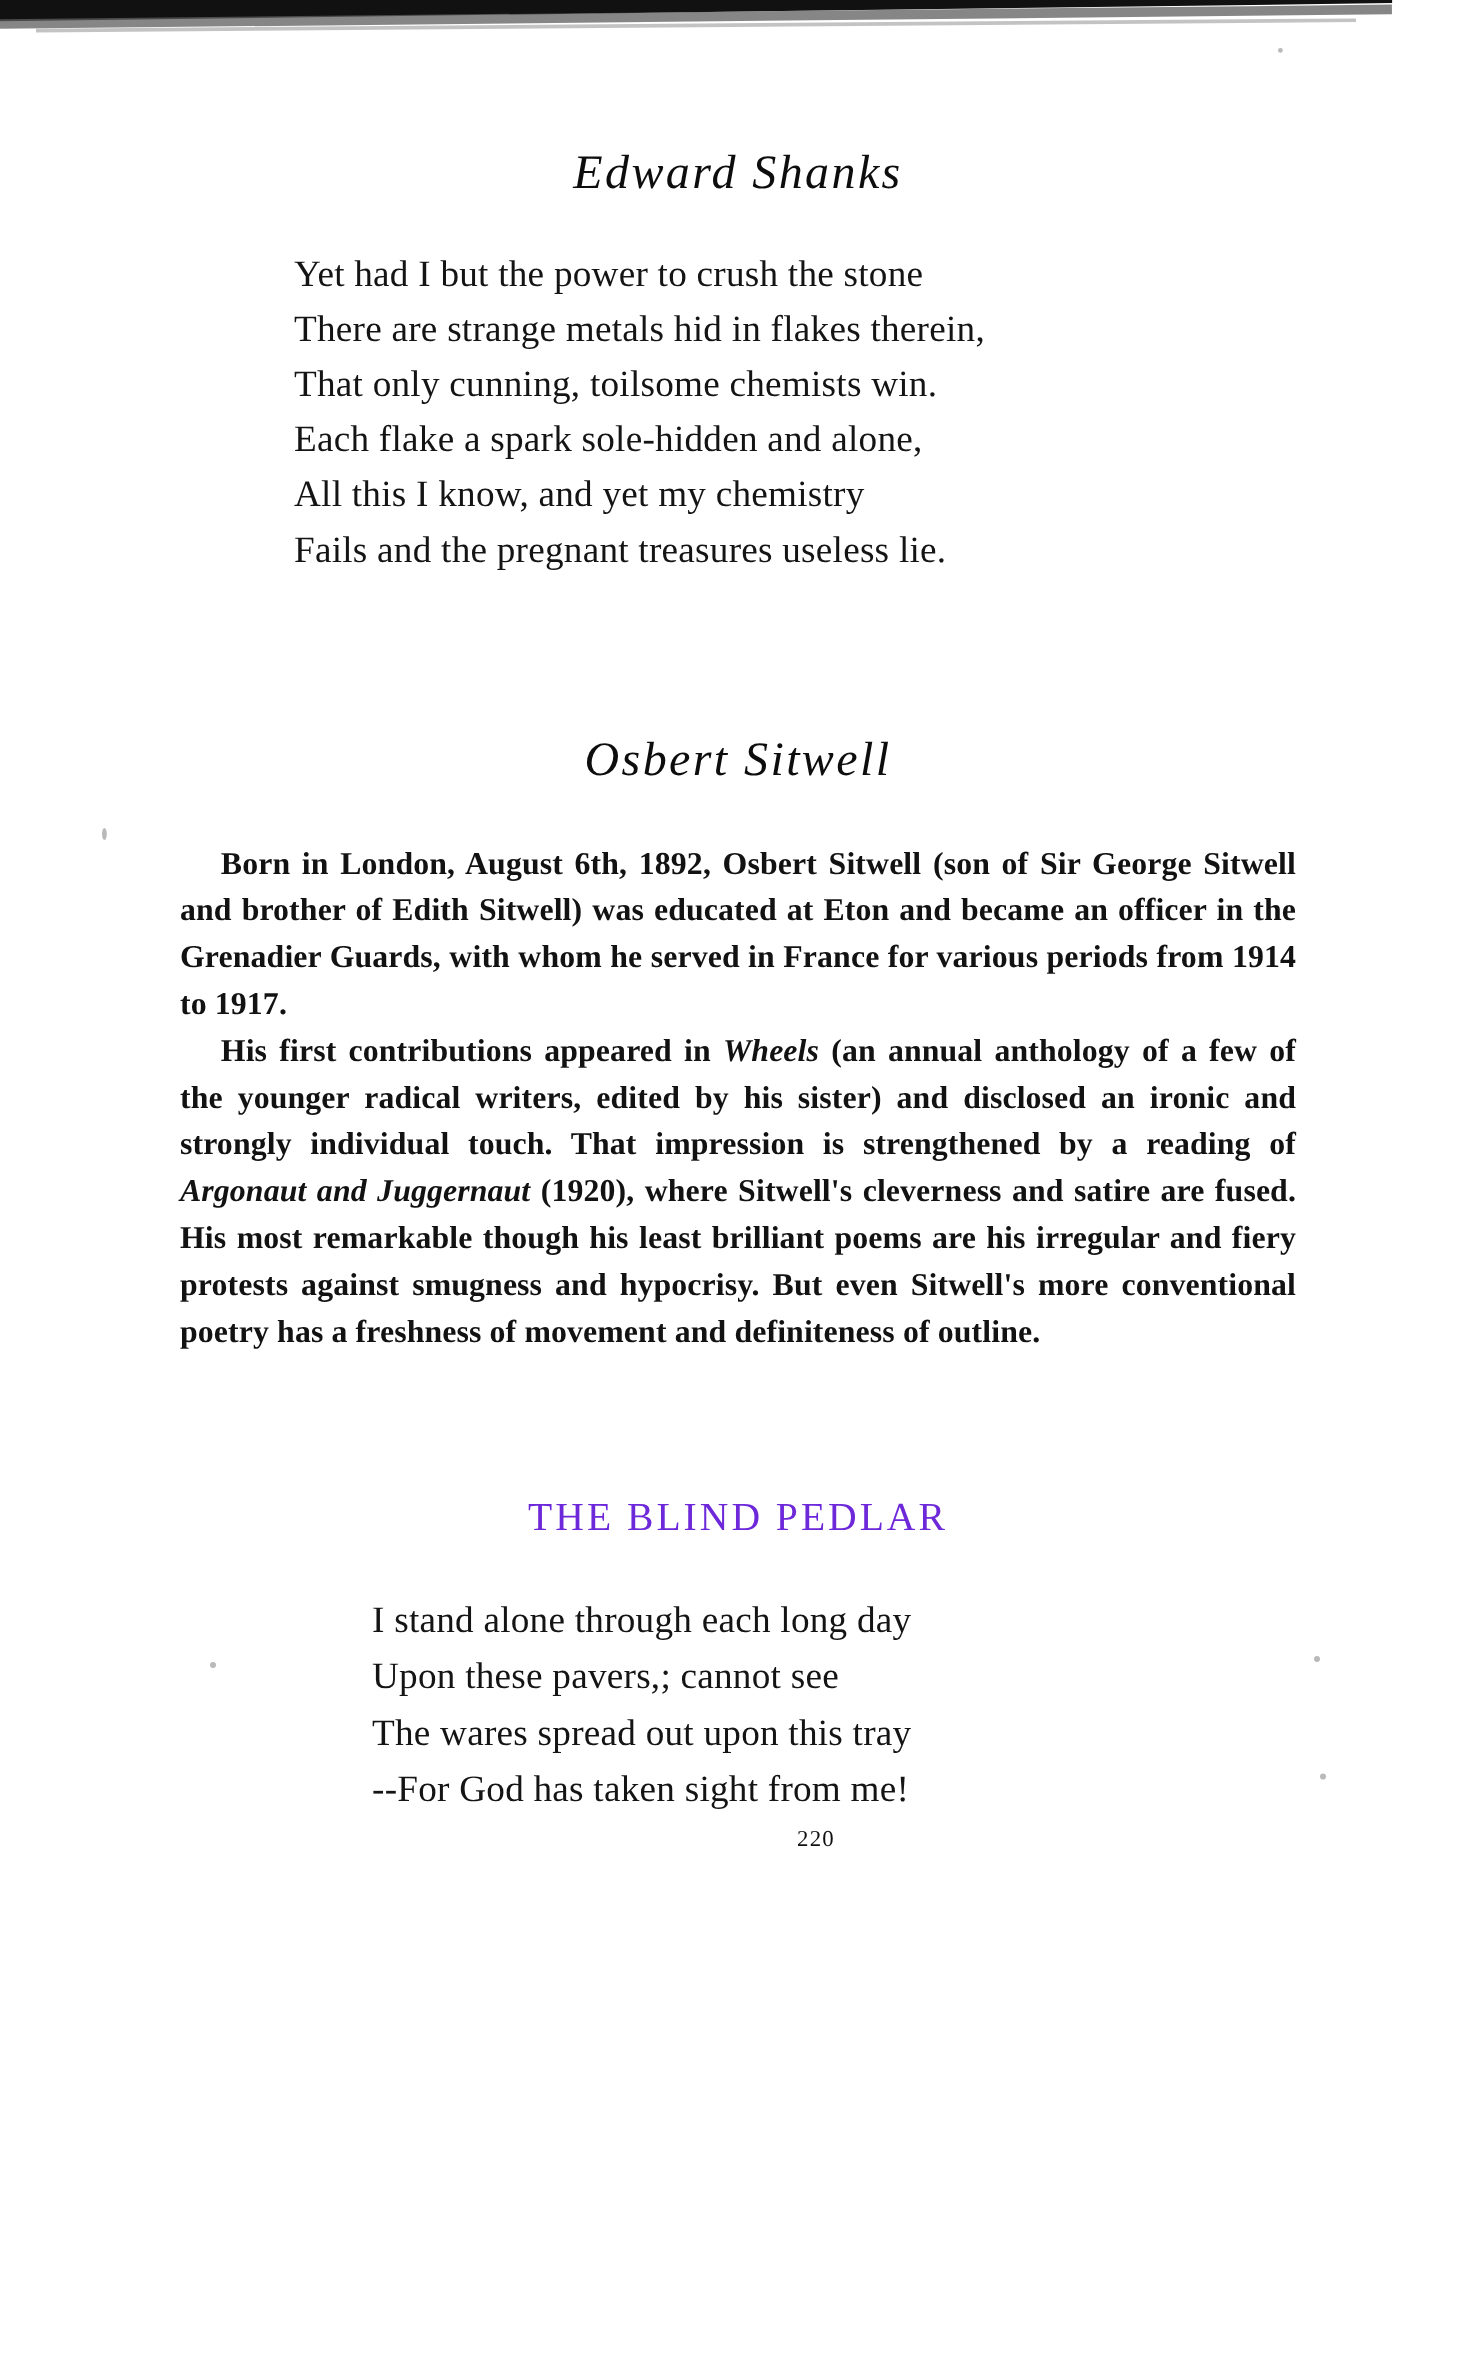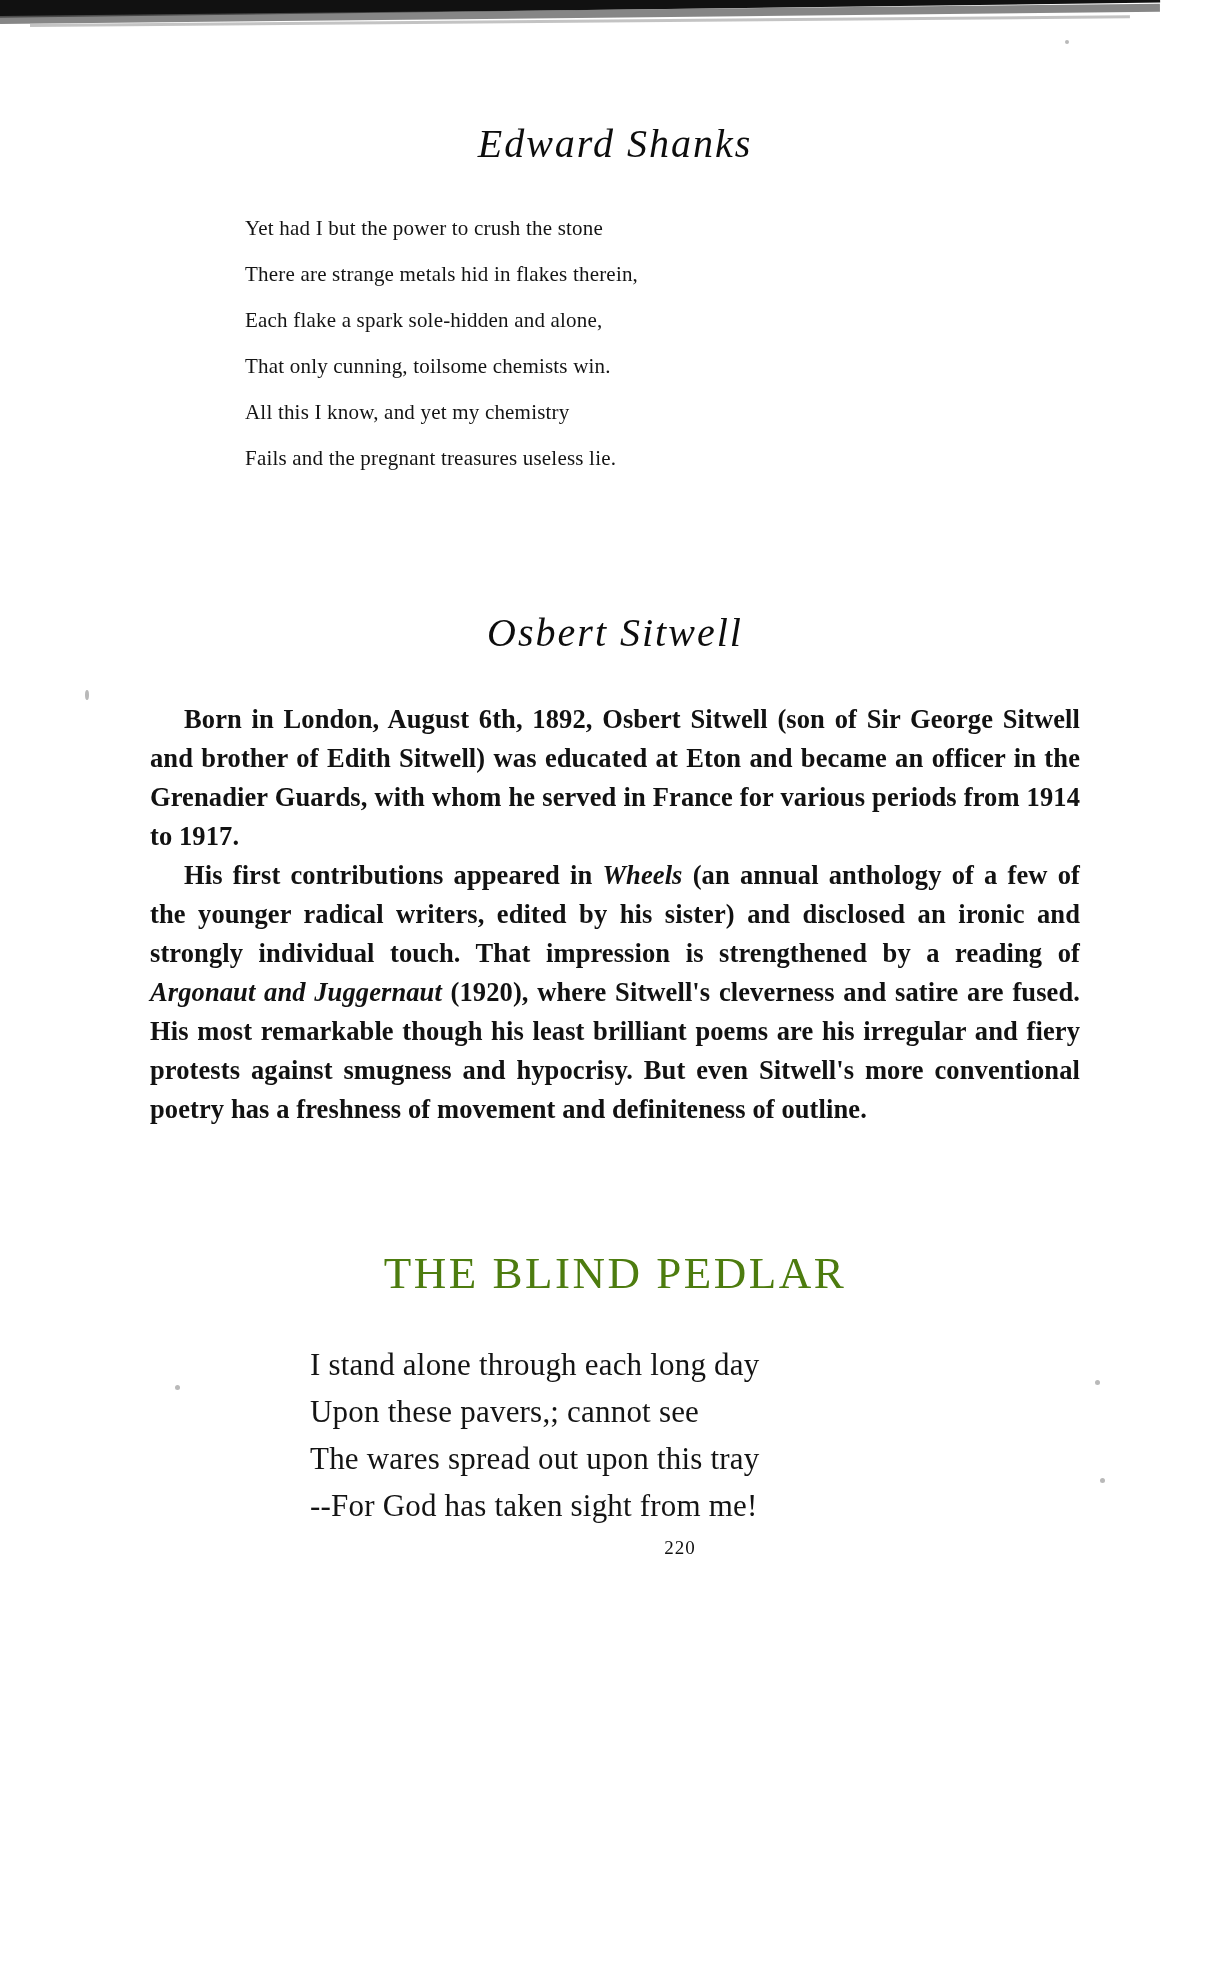--- a/index.html
+++ b/index.html
@@ -84,21 +84,21 @@
     color: #0d0d0d;
     margin: 0;
     font-weight: 400;
   }
 
   .poem-block {
     margin-top: 38px;
     padding-left: 95px;
   }
   .poem-line {
-    font-size: 21px;
+    font-size: 31px;
     line-height: 46px;
     color: #141414;
     white-space: pre;
     letter-spacing: 0.2px;
   }
 
   .spacer-lg { height: 128px; }
 
   
   .bio {
@@ -114,23 +114,23 @@
     margin: 0;
     text-indent: 34px;
   }
   .bio p + p { margin-top: 0; }
   .bio i { }
 
   
   .poem-title {
     margin-top: 118px;
     text-align: center;
-    font-size: 45px;
+    font-size: 33px;
     letter-spacing: 2.5px;
-    color: #4d7c0f;
+    color: #6d28d9;
     font-weight: 400;
   }
 
   .poem-block2 {
     margin-top: 42px;
     padding-left: 160px;
   }
   .poem-block2 .poem-line {
     font-size: 31px;
     line-height: 47px;
@@ -170,22 +170,22 @@
   <div class="speck" style="left:1065px; top:40px; width:4px; height:4px;"></div>
   <div class="speck" style="left:1100px; top:1478px; width:5px; height:5px;"></div>
 
   <div class="content">
 
     <h1 class="poet-name">Edward Shanks</h1>
 
     <div class="poem-block">
       <div class="poem-line">Yet had I but the power to crush the stone</div>
       <div class="poem-line">There are strange metals hid in flakes therein,</div>
+      <div class="poem-line">That only cunning, toilsome chemists win.</div>
       <div class="poem-line">Each flake a spark sole-hidden and alone,</div>
-      <div class="poem-line">That only cunning, toilsome chemists win.</div>
       <div class="poem-line">All this I know, and yet my chemistry</div>
       <div class="poem-line">Fails and the pregnant treasures useless lie.</div>
     </div>
 
     <div class="spacer-lg"></div>
 
     <h1 class="poet-name">Osbert Sitwell</h1>
 
     <div class="bio">
       <p>Born in London, August 6th, 1892, Osbert Sitwell (son of Sir George Sitwell and brother of Edith Sitwell) was educated at Eton and became an officer in the Grenadier Guards, with whom he served in France for various periods from 1914 to 1917.</p>

